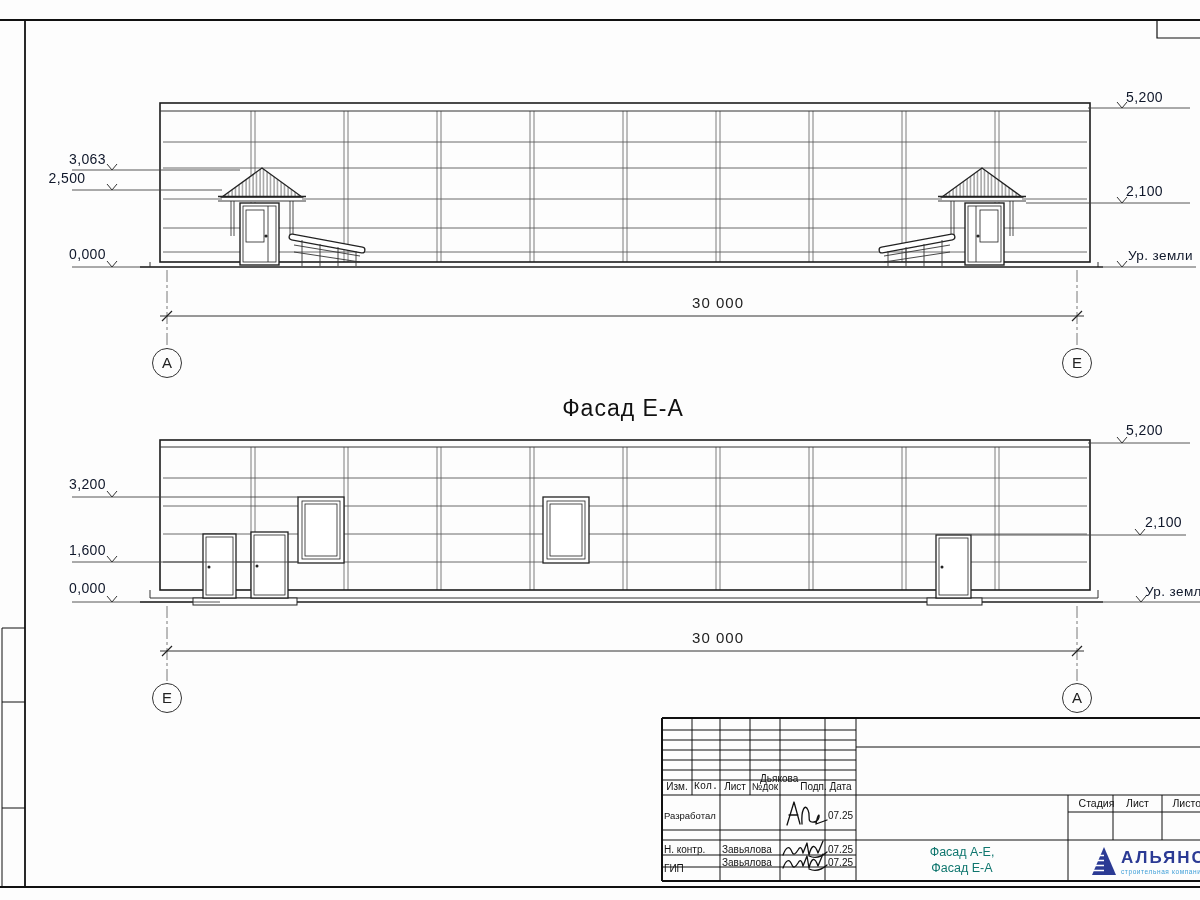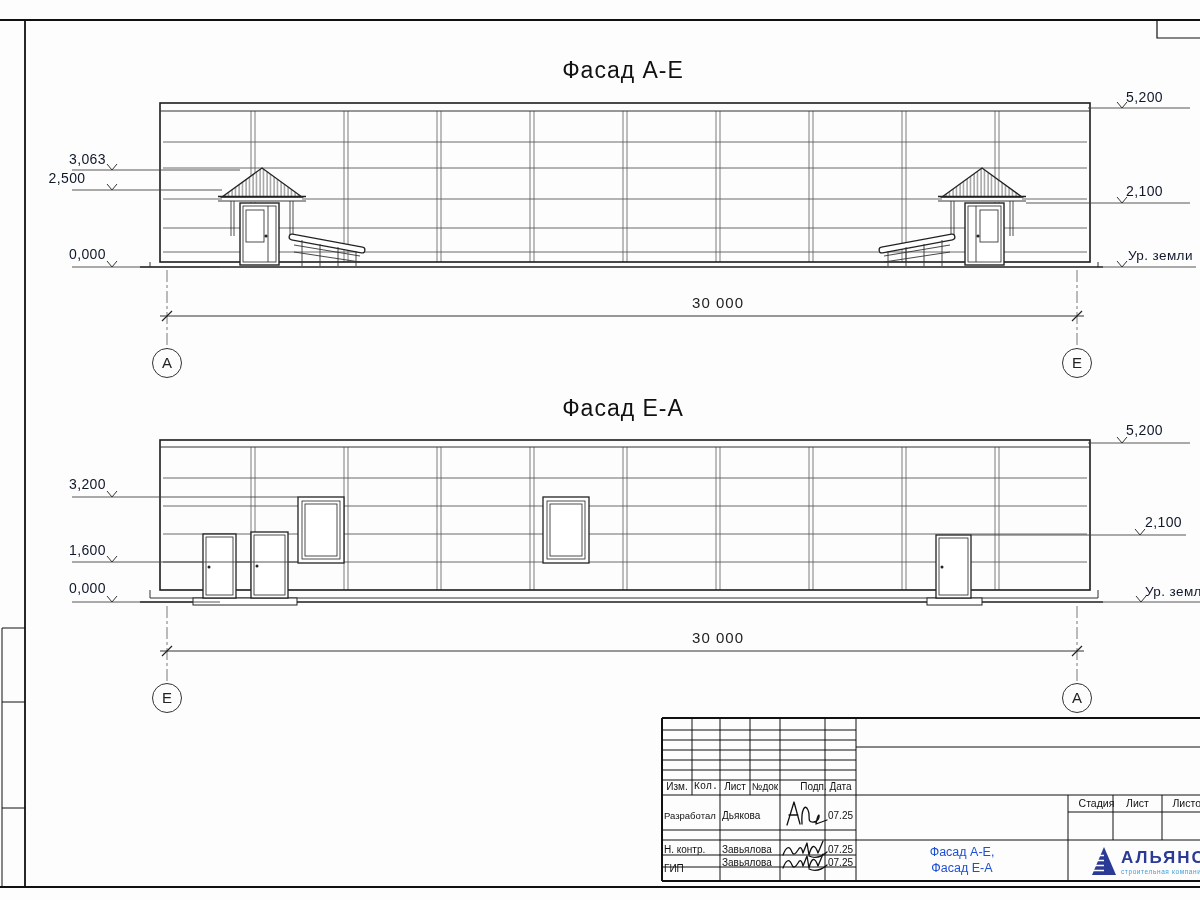--- a/index.html
+++ b/index.html
@@ -7,21 +7,21 @@
          font-family:"Liberation Sans",sans-serif;color:#1c1c1c;}
   .sheet svg{position:absolute;left:0;top:0;}
   .t{position:absolute;white-space:nowrap;line-height:1.05;}
   .facade-title{font-size:23px;letter-spacing:1px;color:#111;}
   .dim{font-size:14px;letter-spacing:.4px;color:#0f172a;}
   .dimL{left:28px;width:78px;text-align:right;}
   .span-dim{font-size:15px;letter-spacing:1px;width:244px;text-align:right;color:#222;}
   .axis{font-size:15px;width:24px;text-align:center;color:#222;}
   .tb{font-size:10px;color:#111;}
   .tbc{text-align:center;}
-  .docname{width:208px;text-align:center;font-size:12.5px;color:#1d4ed8;}
+  .docname{width:208px;text-align:center;font-size:12.5px;color:#0f766e;}
   .brand{font-size:17px;font-weight:bold;letter-spacing:2px;color:#2b3a94;}
   .tagline{font-size:6.5px;letter-spacing:.6px;color:#3f9fd8;}
 </style>
 </head>
 <body>
 
 <div class="sheet">
 
 <svg width="1200" height="900" viewBox="0 0 1200 900">
   <defs>
@@ -159,21 +159,20 @@
     <path d="M783,855 Q788,842 792,852 Q794,857 798,850 Q801,844 803,853 L807,843 L809,855 Q813,839 818,853 L823,841 M809,856 Q818,860 827,852"></path>
     <path transform="translate(0,13)" d="M783,855 Q788,842 792,852 Q794,857 798,850 Q801,844 803,853 L807,843 L809,855 Q813,839 818,853 L823,841 M809,856 Q818,860 827,852"></path>
   </g>
 
   <g>
     <polygon points="1092,875 1104,847 1116,875" fill="#2b3a94"></polygon>
     <path d="M1092,870.5H1104M1093.5,865.5H1104M1095,860.5H1104M1096.5,855.5H1104" stroke="#fff" stroke-width="1.6"></path>
   </g>
 </svg>
 
-  <div class="t facade-title" style="left:473px;top:58px;width:300px;text-align:center;">Фасад А-Е</div>
   <div class="t dim dimL" style="top:152px;">3,063</div>
   <div class="t dim dimL" style="top:171px;text-align:center;">2,500</div>
   <div class="t dim dimL" style="top:247px;">0,000</div>
   <div class="t dim" style="left:1126px;top:90px;">5,200</div>
   <div class="t dim" style="left:1126px;top:184px;">2,100</div>
   <div class="t dim" style="left:1128px;top:249px;font-size:13.5px;">Ур. земли</div>
   <div class="t span-dim" style="left:500px;top:295px;">30 000</div>
   <div class="t axis" style="left:155px;top:355px;">А</div>
   <div class="t axis" style="left:1065px;top:355px;">Е</div>
 
@@ -189,21 +188,21 @@
   <div class="t axis" style="left:1065px;top:690px;">А</div>
 
   <div class="t tb tbc" style="left:662px;top:782px;width:30px;">Изм.</div>
   <div class="t tb tbc" style="left:692px;top:782px;width:28px;font-family:Liberation Mono, monospace;">Кол.</div>
   <div class="t tb tbc" style="left:720px;top:782px;width:30px;">Лист</div>
   <div class="t tb tbc" style="left:750px;top:782px;width:30px;">№док</div>
   <div class="t tb tbc" style="left:780px;top:782px;width:67px;">Подп.</div>
   <div class="t tb tbc" style="left:825px;top:782px;width:31px;">Дата</div>
 
   <div class="t tb" style="left:664px;top:811px;font-size:9.5px;">Разработал</div>
-  <div class="t tb" style="left:722px;top:811px;">Дьякова</div>
+  <div class="t tb" style="left:722px;top:774px;padding-left:38px;">Дьякова</div>
   <div class="t tb tbc" style="left:825px;top:811px;width:31px;">07.25</div>
 
   <div class="t tb" style="left:664px;top:845px;">Н. контр.</div>
   <div class="t tb" style="left:722px;top:845px;">Завьялова</div>
   <div class="t tb tbc" style="left:825px;top:845px;width:31px;">07.25</div>
 
   <div class="t tb" style="left:664px;top:864px;">ГИП</div>
   <div class="t tb" style="left:722px;top:858px;">Завьялова</div>
   <div class="t tb tbc" style="left:825px;top:858px;width:31px;">07.25</div>
 

